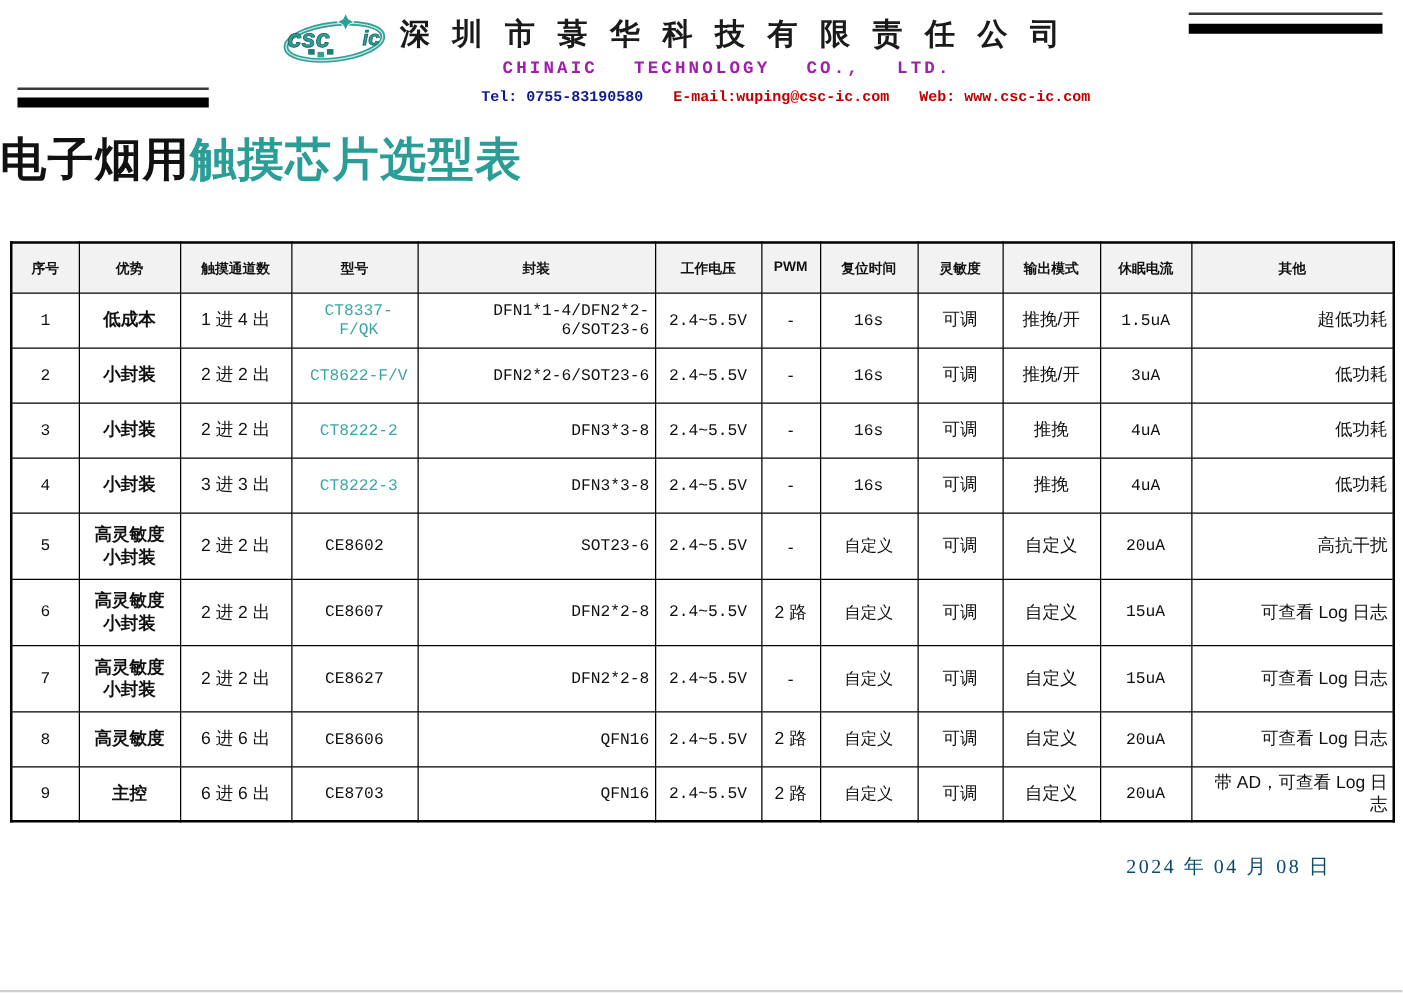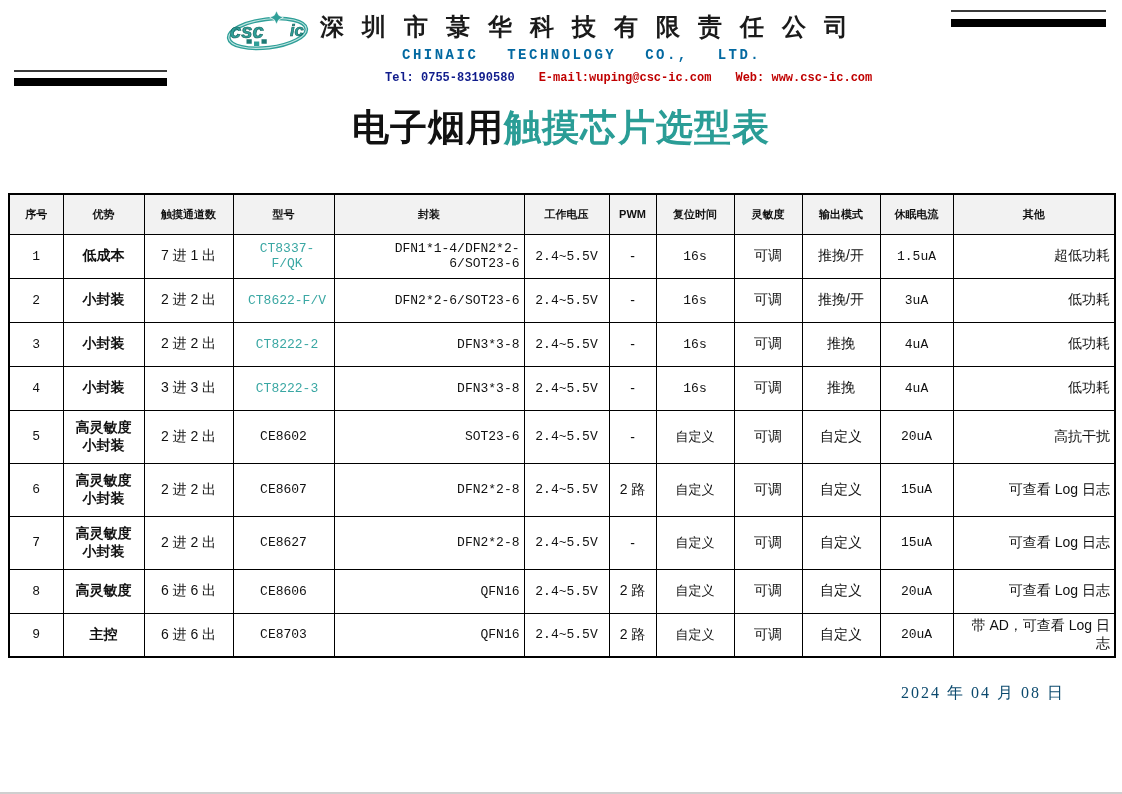--- a/index.html
+++ b/index.html
@@ -23,37 +23,37 @@
 
   
   .logo { position: absolute; left: 224px; top: 5px; width: 90px; height: 52px; }
   .company-cn {
     position: absolute; left: 320px; top: 11px;
     font-size: 24px; font-weight: bold; color: #1a1a1a;
     letter-spacing: 18px; white-space: nowrap;
   }
   .company-en {
     position: absolute; left: 402px; top: 47px;
-    font-size: 14px; font-weight: bold; color: #0369a1;
+    font-size: 14px; font-weight: bold; color: #a21caf;
     letter-spacing: 2.5px; word-spacing: 18px; white-space: nowrap;
     font-family: "Liberation Mono", "DejaVu Sans Mono", monospace;
   }
   .contact {
     position: absolute; left: 385px; top: 71px;
     display: flex; gap: 24px; white-space: nowrap;
     font-family: "Liberation Mono", "DejaVu Sans Mono", monospace;
     font-size: 12px; font-weight: bold;
   }
   .contact .tel { color: #101c8c; }
   .contact .mail, .contact .web { color: #c00000; }
 
   
   .doc-title {
     position: absolute; left: 0; top: 103px; width: 1122px;
-    text-align: center; font-size: 37px; font-weight: bold;
+    font-size: 37px; font-weight: bold;
     letter-spacing: 1px; color: #111;
   }
   .doc-title .hl { color: #2a9d96; }
 
   
   table.chip {
     position: absolute; left: 8px; top: 193px;
     width: 1106px; border-collapse: collapse; table-layout: fixed;
     border: 2px solid #000;
     font-size: 14px; color: #111;
@@ -149,21 +149,21 @@
           <th>灵敏度</th>
           <th>输出模式</th>
           <th>休眠电流</th>
           <th>其他</th>
         </tr>
       </thead>
     <tbody>
         <tr class="row">
           <td class="mono">1</td>
           <td class="adv">低成本</td>
-          <td class="">7 进 1 出</td>
+          <td class="">1 进 4 出</td>
           <td class="mono model-teal mono">CT8337-F/QK</td>
           <td class="mono left">DFN1*1-4/DFN2*2-6/SOT23-6</td>
           <td class="mono">2.4~5.5V</td>
           <td class="">-</td>
           <td class="mono">16s</td>
           <td class="">可调</td>
           <td class="">推挽/开</td>
           <td class="mono">1.5uA</td>
           <td class="left">超低功耗</td>
         </tr>

